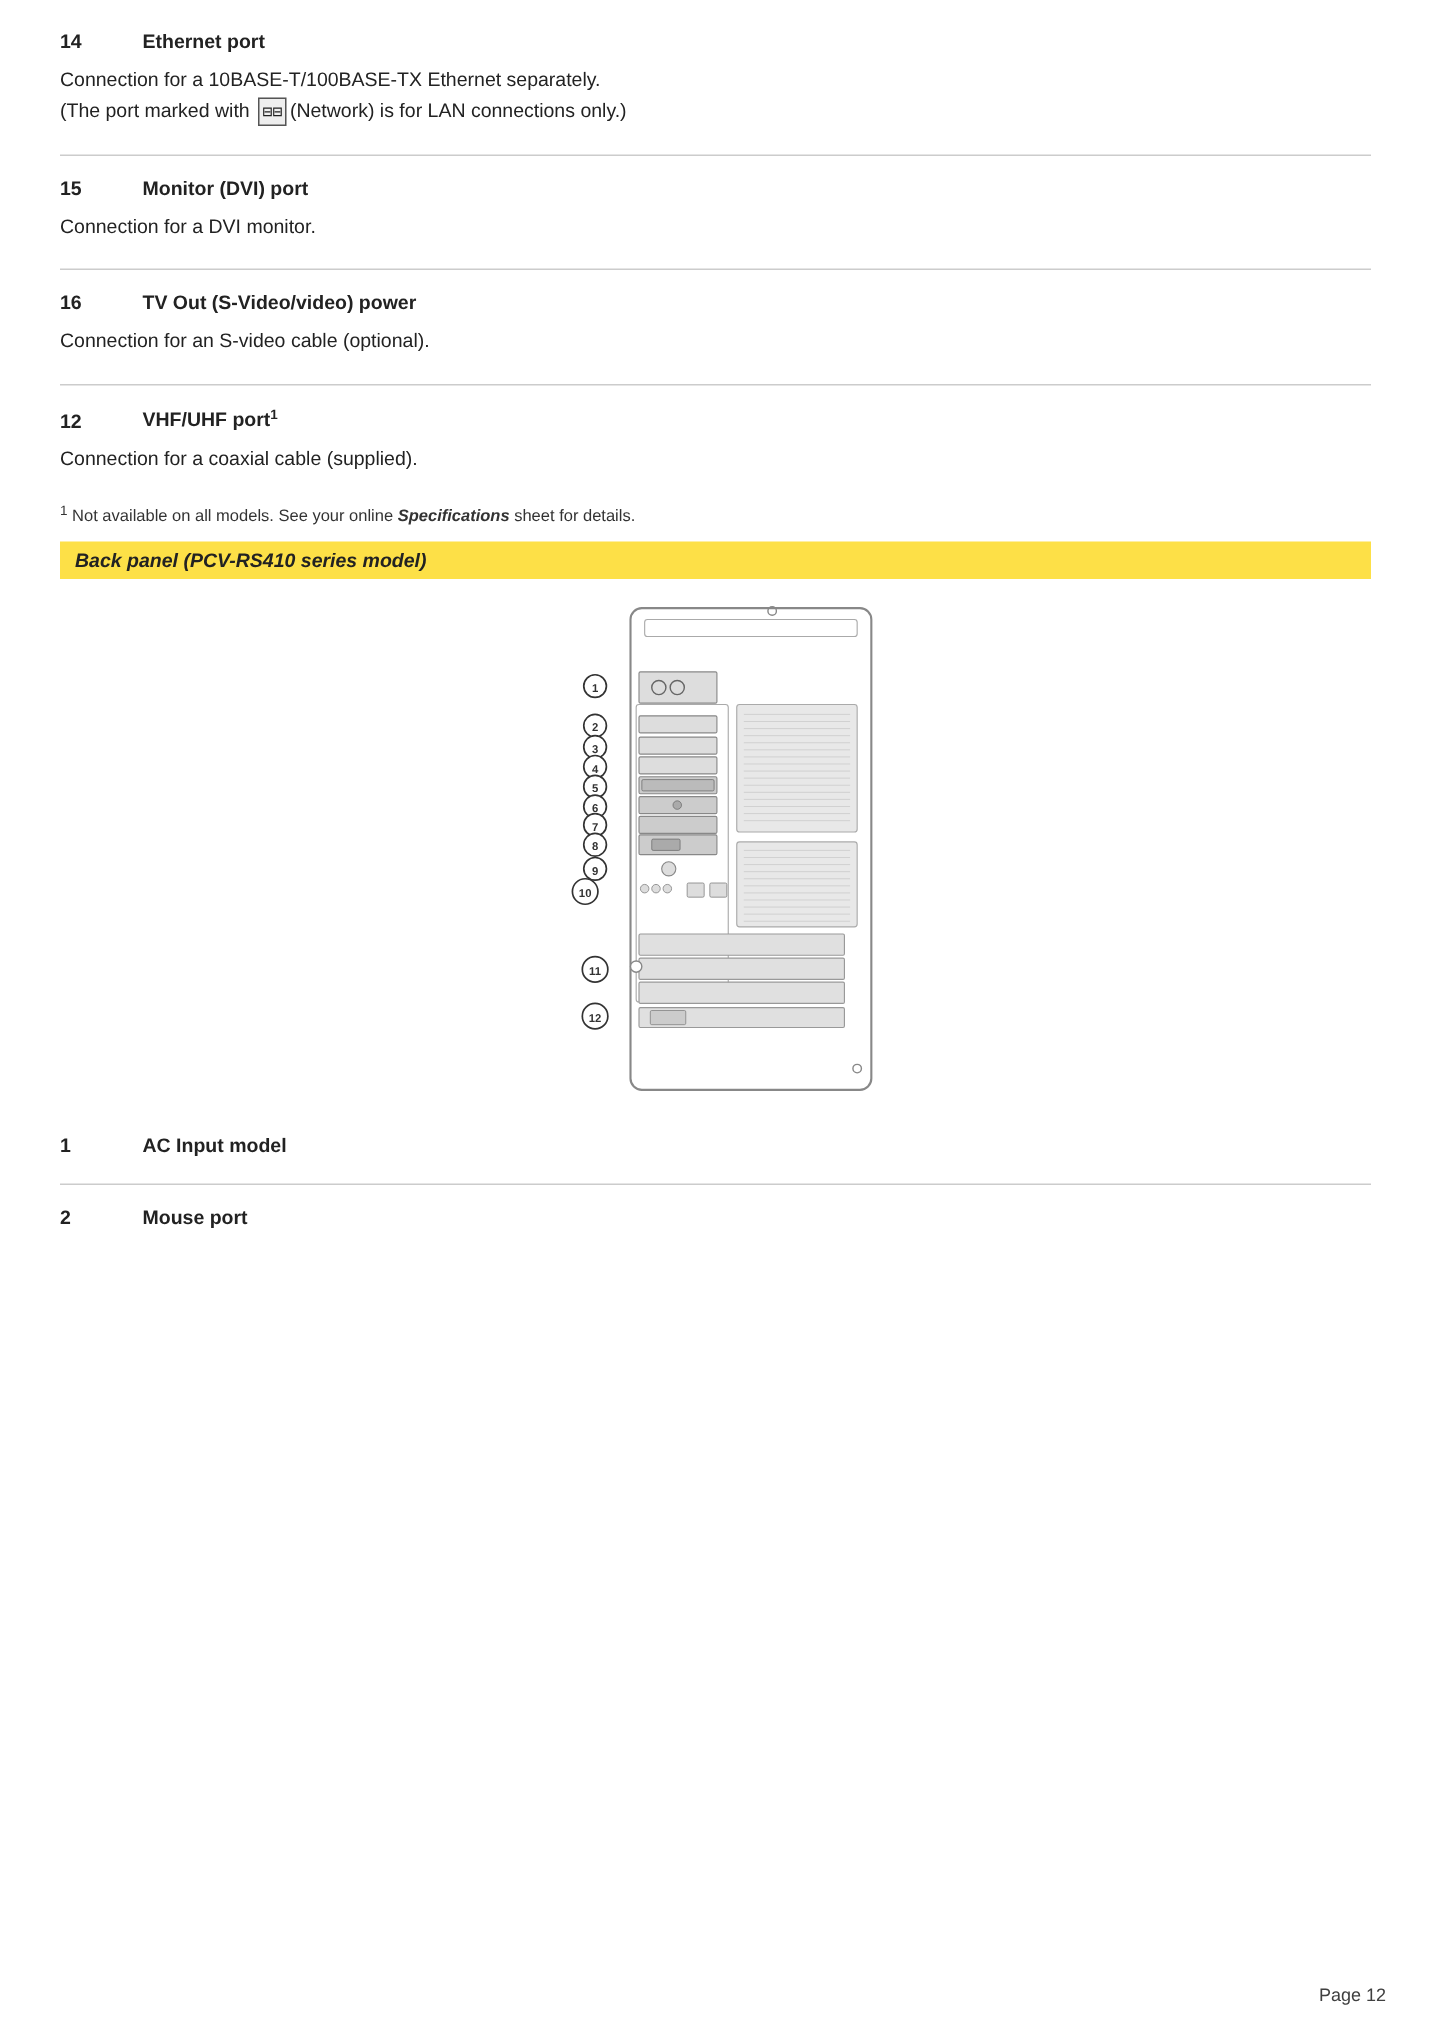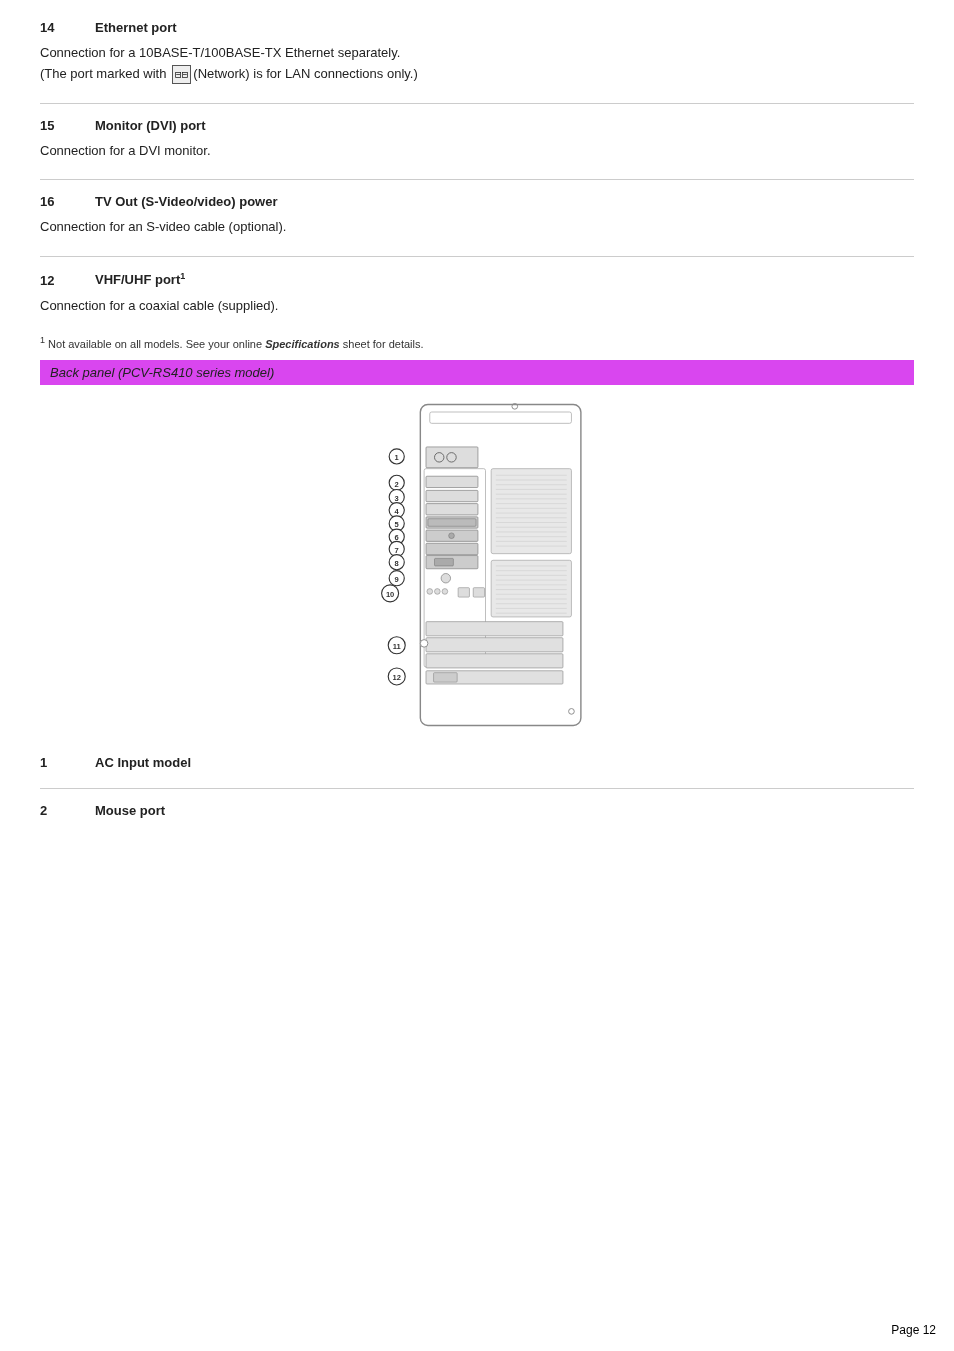--- a/index.html
+++ b/index.html
@@ -48,44 +48,44 @@
       font-size: 11px;
       color: #333;
       margin: 6px 0 8px 0;
       line-height: 1.5;
     }
     .footnote-block em {
       font-style: italic;
       font-weight: bold;
     }
     .section-banner {
-      background-color: #d946ef;
+      background-color: #fde047;
       padding: 5px 10px;
-      font-weight: normal;
+      font-weight: bold;
       font-style: italic;
       font-size: 13px;
       margin-bottom: 10px;
       color: #222;
     }
     .diagram-container {
       display: flex;
       justify-content: center;
       margin: 10px 0 20px 0;
     }
     
     .diagram-svg {
       width: 280px;
       height: 340px;
     }
     .page-number {
       position: absolute;
       bottom: 14px;
-      right: 18px;
+      right: 30px;
       font-size: 12px;
-      color: #000000;
+      color: #404040;
     }
     sup {
       font-size: 9px;
       vertical-align: super;
     }
     .network-icon {
       display: inline-block;
       font-size: 11px;
       border: 1px solid #555;
       padding: 0 2px;

